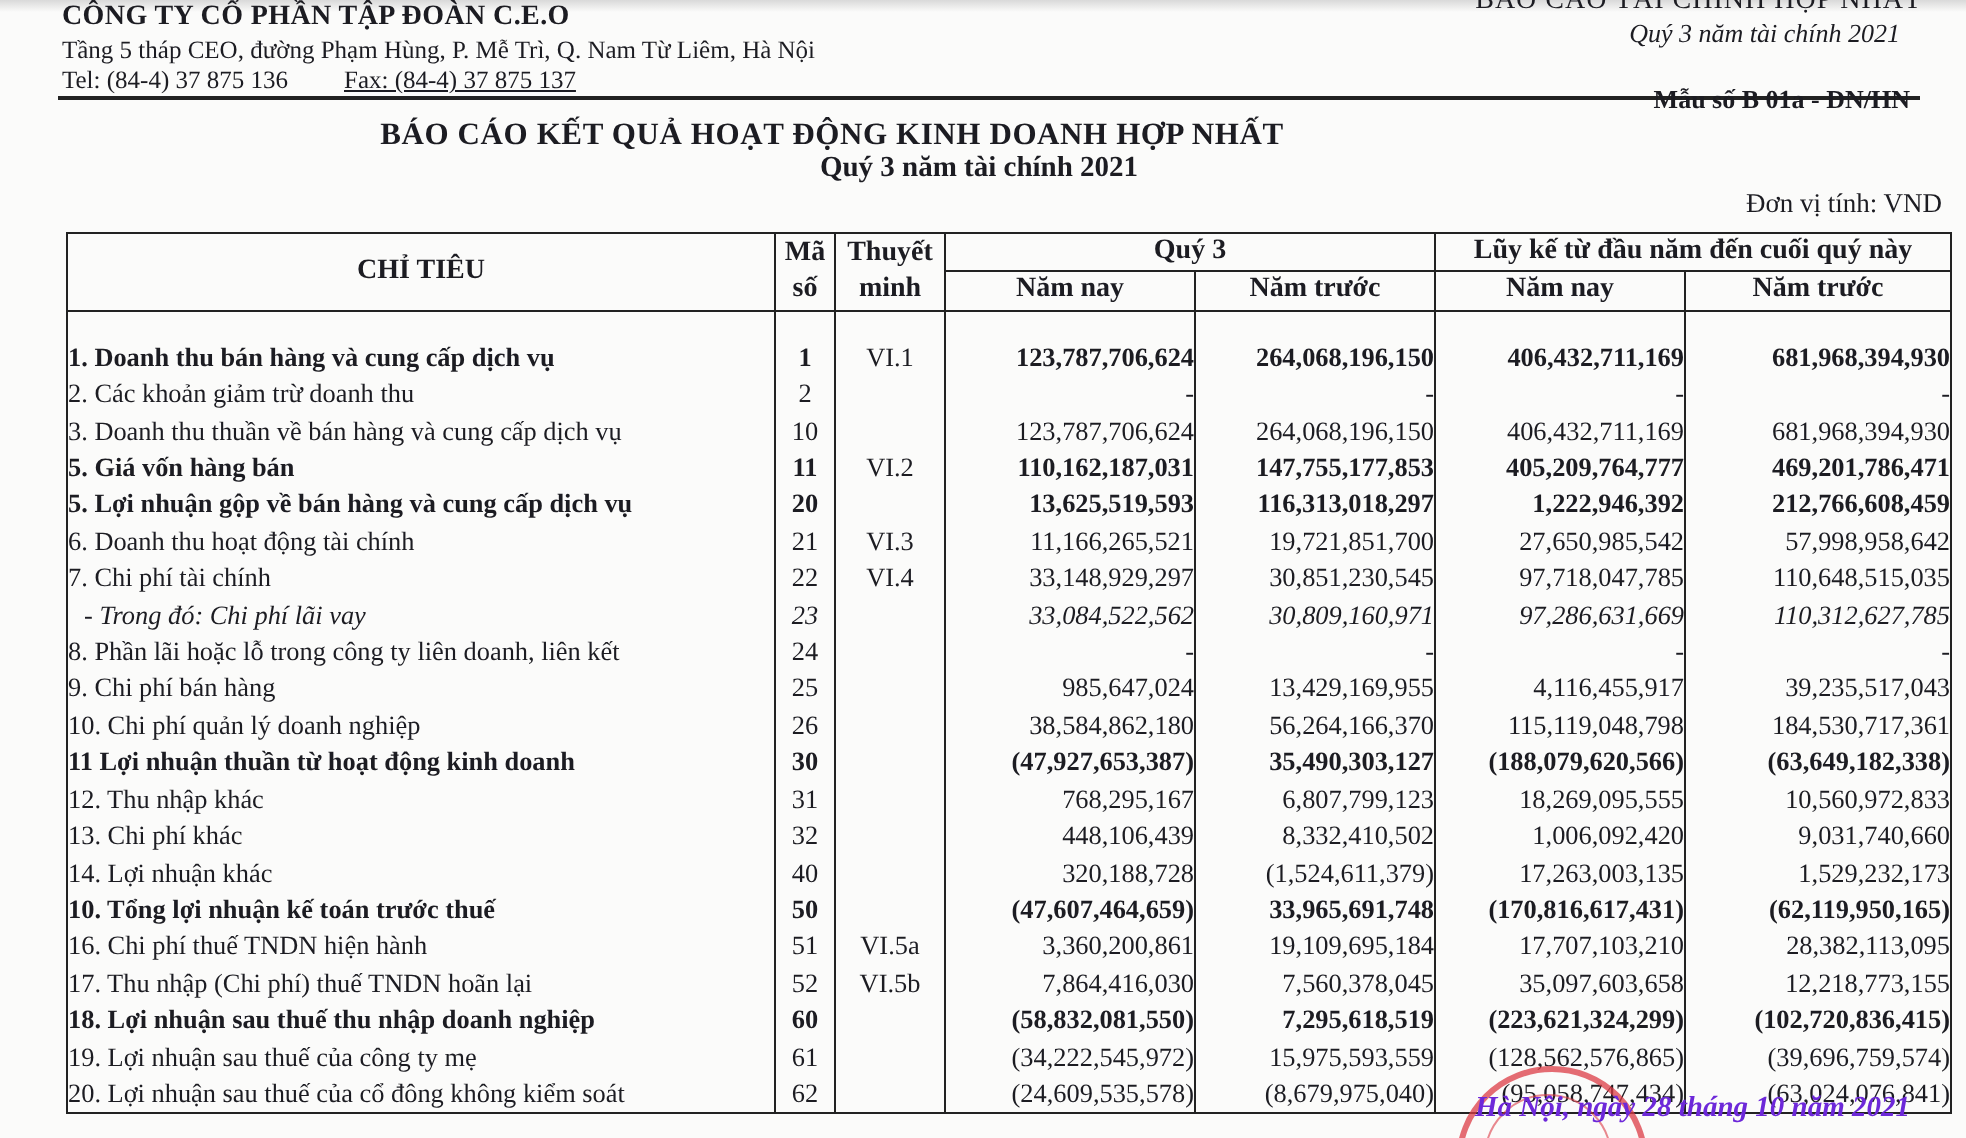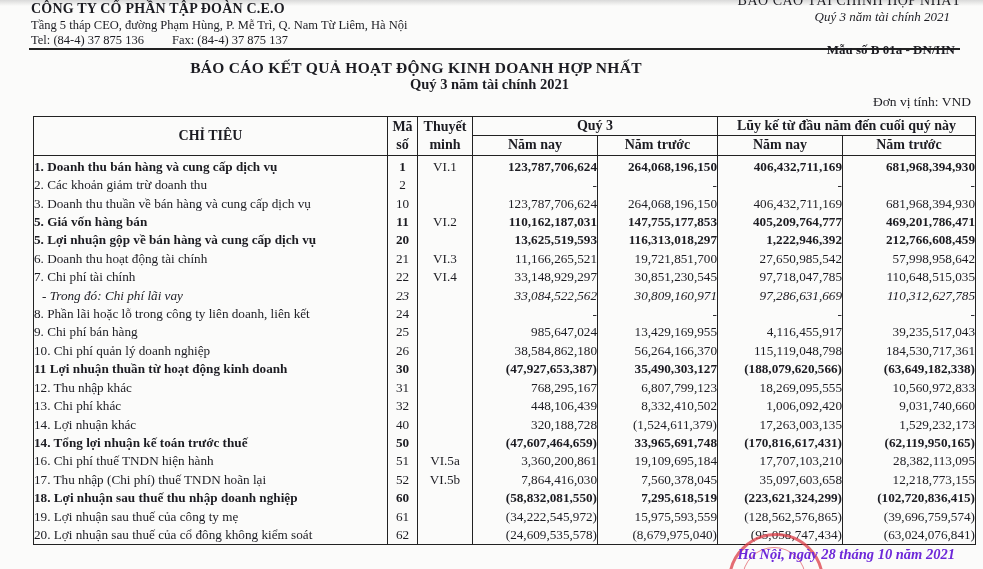--- a/index.html
+++ b/index.html
@@ -7,21 +7,21 @@
     width:983px; height:569px; overflow:hidden; position:relative;
     background:#fbfbfa;
     font-family:"Liberation Serif", "DejaVu Serif", serif;
     color:#1c1c22;
   }
   .topshade { position:absolute; left:0; top:0; width:983px; height:6px;
     background:linear-gradient(#d9d9d9,#fbfbfa); }
   .company { position:absolute; left:31px; top:1px; font-size:14px; font-weight:bold; letter-spacing:0.2px; }
   .address { position:absolute; left:31px; top:18px; font-size:12.5px; }
   .contact { position:absolute; left:31px; top:33px; font-size:12.5px; }
-  .contact .fax { margin-left:28px; }
+  .contact .fax { margin-left:28px;text-decoration:underline; }
   .hr-line { position:absolute; left:29px; top:48px; width:931px; height:2px; background:#222; }
   .report-top { position:absolute; right:22px; top:-7px; font-size:14px; letter-spacing:0.5px; }
   .report-period-top { position:absolute; right:33px; top:9px; font-size:13px; font-style:italic; }
   .form-no { position:absolute; right:28px; top:42px; font-size:13px; font-weight:bold; }
   .title { position:absolute; left:0; width:822px; top:59px; text-align:center; font-size:15.5px; font-weight:bold; letter-spacing:0.3px; }
   .title span { margin-left:10px; }
   .subtitle { position:absolute; left:0; width:983px; top:76px; text-align:center; font-size:14.5px; font-weight:bold; }
   .subtitle span { margin-left:-4px; }
   .unit { position:absolute; right:12px; top:94px; font-size:13.5px; }
 
@@ -42,21 +42,21 @@
   th.grp { font-size:13px; font-weight:normal; text-align:center; }
   th.grp.bold { font-weight:bold; }
   th.sub { font-size:15px; text-align:center; }
   td.name { padding-left:3px; }
   td.code { text-align:center; }
   td.note { text-align:center; }
   td.num { text-align:right; padding-right:3px; }
   tr.bold td.name, tr.bold td.num, tr.bold td.code { font-weight:bold; }
   tr.italic td { font-style:italic; }
   tr.italic td.name { padding-left:8px; }
-  tr.first td { padding-top:2px; }
+  tr.first td { padding-top:14px; }
 
   .sign-date { position:absolute; right:28px; top:546px; font-size:14.5px; font-style:italic; font-weight:bold; color:#6d28d9; }
   .stamp { position:absolute; left:728px; top:533px; width:90px; height:90px; border-radius:50%;
     border:3px solid rgba(220,60,70,0.75); }
   .stamp-inner { position:absolute; left:742px; top:547px; width:62px; height:62px; border-radius:50%;
     border:1.5px solid rgba(220,60,70,0.6); }
 </style>
 </head>
 <body>
 
@@ -238,21 +238,21 @@
       <tr>
         <td class="name">14. Lợi nhuận khác</td>
         <td class="code vl">40</td>
         <td class="note vl"></td>
         <td class="num vl">320,188,728</td>
         <td class="num vl">(1,524,611,379)</td>
         <td class="num vl">17,263,003,135</td>
         <td class="num vl">1,529,232,173</td>
       </tr>
       <tr class="bold">
-        <td class="name">14. Tổng lợi nhuận kế toán trước thuế</td>
+        <td class="name">10. Tổng lợi nhuận kế toán trước thuế</td>
         <td class="code vl">50</td>
         <td class="note vl"></td>
         <td class="num vl">(47,607,464,659)</td>
         <td class="num vl">33,965,691,748</td>
         <td class="num vl">(170,816,617,431)</td>
         <td class="num vl">(62,119,950,165)</td>
       </tr>
       <tr>
         <td class="name">16. Chi phí thuế TNDN hiện hành</td>
         <td class="code vl">51</td>

